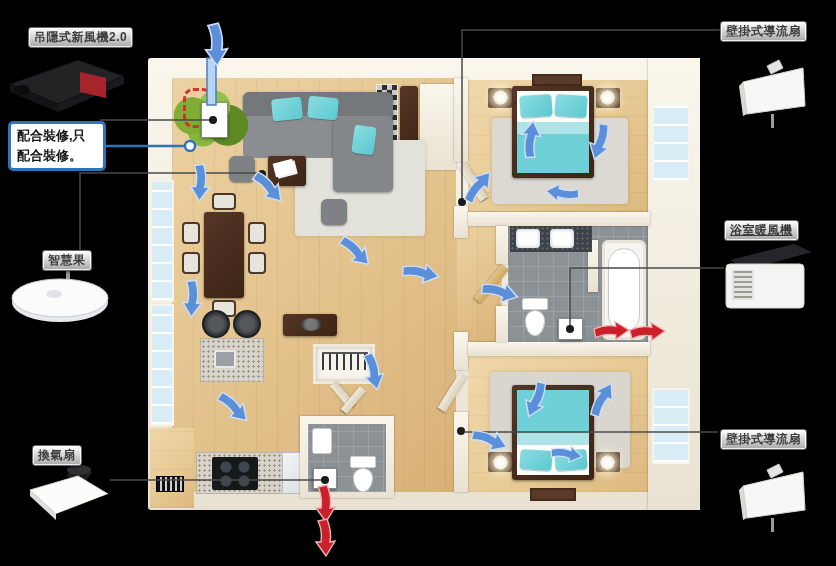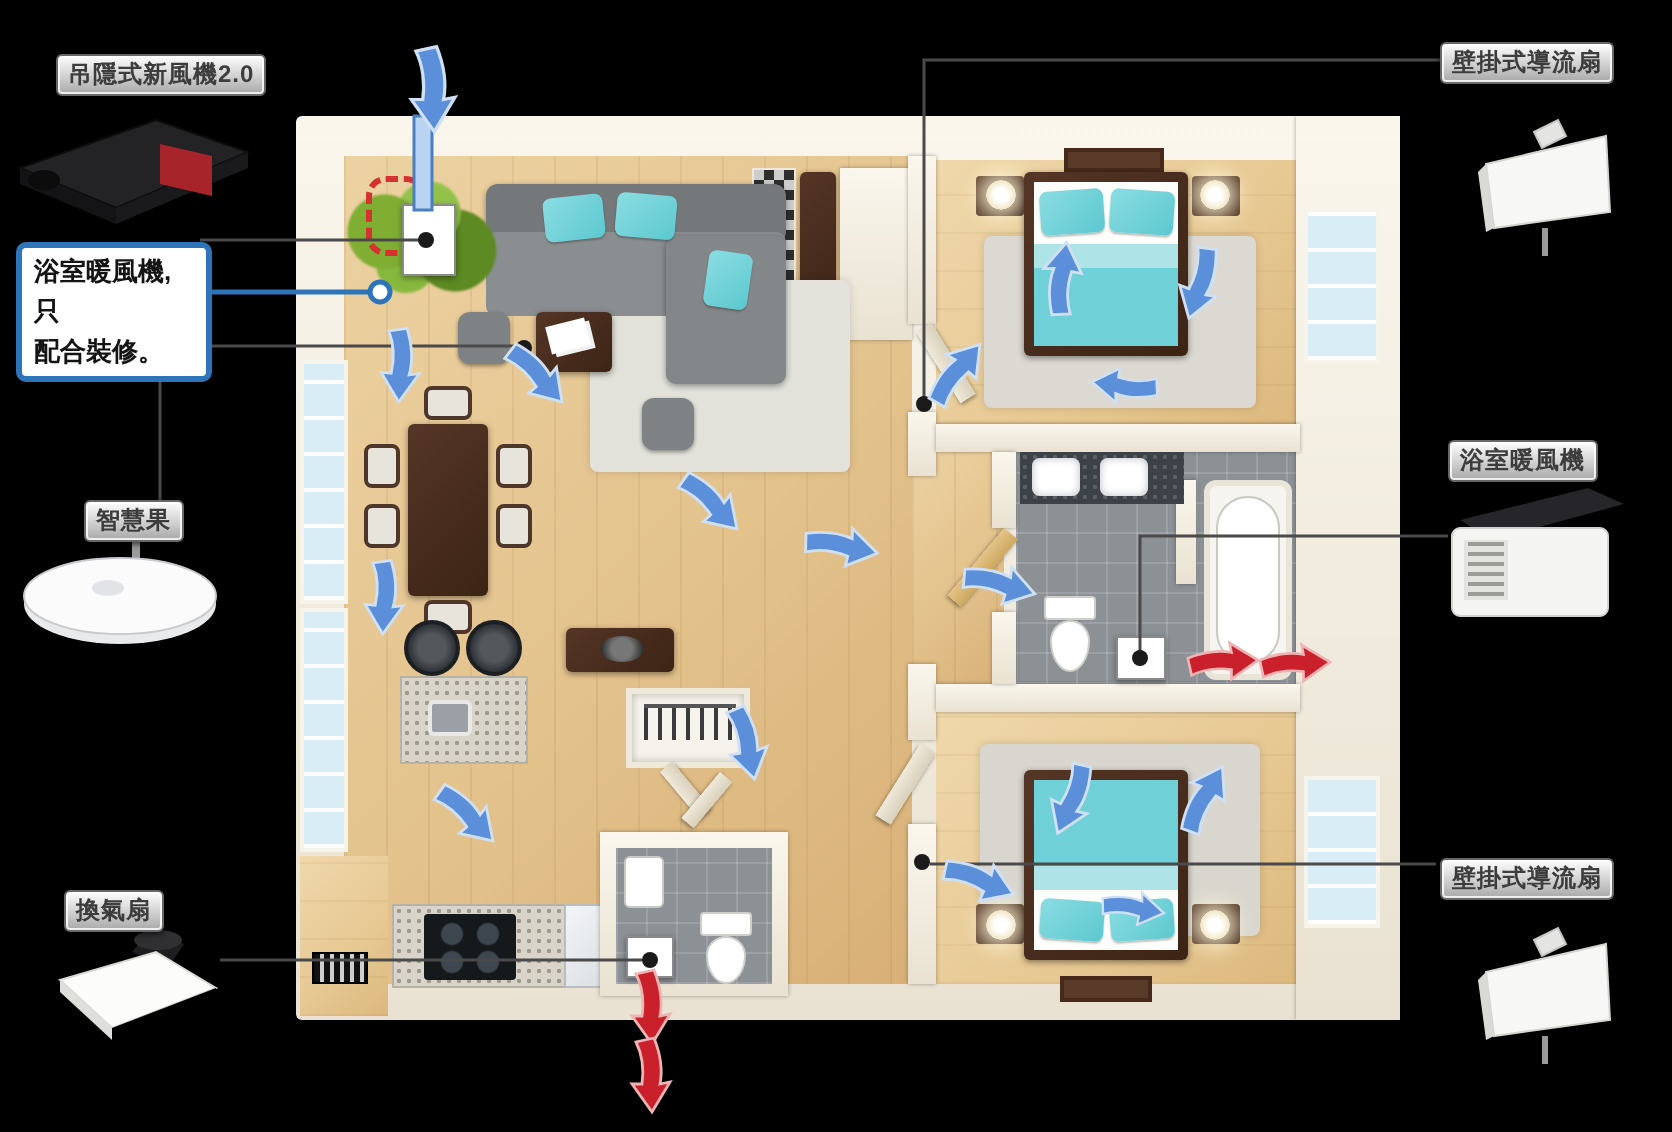--- a/index.html
+++ b/index.html
@@ -181,21 +181,21 @@
   </div>
   <svg class="prod" style="left:6px;top:50px;" width="122" height="70">
     <polygon points="4,34 72,10 118,26 52,54" fill="#232326" stroke="#0c0c0d"></polygon>
     <polygon points="4,34 52,54 52,62 4,42" fill="#141416"></polygon>
     <polygon points="52,54 118,26 118,34 52,62" fill="#1a1a1c"></polygon>
     <polygon points="74,22 100,28 100,48 74,42" fill="#a8242b"></polygon>
     <ellipse cx="16" cy="40" rx="8" ry="5" fill="#0c0c0d"></ellipse>
   </svg>
 
   <div class="callout" style="left:8px;top:121px;width:98px;">
-    <span style="position:static;display:block;">浴室暖風機,只</span>
+    <span style="position:static;display:block;">配合裝修,只</span>
     <span style="position:static;display:block;">配合裝修。</span>
   </div>
 
   <div class="pill" style="left:42px;top:250px;">
     <span style="position:static;">智慧果</span>
   </div>
   <svg class="prod" style="left:6px;top:268px;" width="106" height="62">
     <rect x="60" y="2" width="4" height="10" fill="#9a9a9a"></rect>
     <ellipse cx="54" cy="34" rx="48" ry="20" fill="#e9eaec"></ellipse>
     <ellipse cx="54" cy="30" rx="48" ry="19" fill="#fbfbfc" stroke="#c9cacd"></ellipse>
@@ -217,21 +217,21 @@
     <span style="position:static;">壁掛式導流扇</span>
   </div>
   <svg class="prod" style="left:733px;top:56px;" width="86" height="74">
     <polygon points="34,10 46,4 50,12 38,18" fill="#e4e4e2" stroke="#c6c6c2"></polygon>
     <polygon points="10,26 70,12 72,50 14,58" fill="#f7f7f5" stroke="#d4d4d0"></polygon>
     <polygon points="10,26 14,58 10,60 6,30" fill="#d9d9d5"></polygon>
     <rect x="38" y="58" width="3" height="14" fill="#9a9a9a"></rect>
   </svg>
 
   <div class="pill" style="left:724px;top:220px;">
-    <span style="position:static;">浴室暖風機</span>
+    <span style="position:static;text-decoration:underline;">浴室暖風機</span>
   </div>
   <svg class="prod" style="left:716px;top:238px;" width="100" height="74">
     <polygon points="14,22 78,6 96,14 30,32" fill="#26262a"></polygon>
     <rect x="10" y="26" width="78" height="44" rx="4" fill="#f4f4f2" stroke="#d2d2ce"></rect>
     <rect x="16" y="32" width="22" height="30" fill="#e3e3e0" style="position:static"></rect>
     <path d="M18 34h18M18 39h18M18 44h18M18 49h18M18 54h18M18 59h18" stroke="#9b9b97" stroke-width="2"></path>
   </svg>
 
   <div class="pill" style="left:720px;top:429px;">
     <span style="position:static;">壁掛式導流扇</span>

